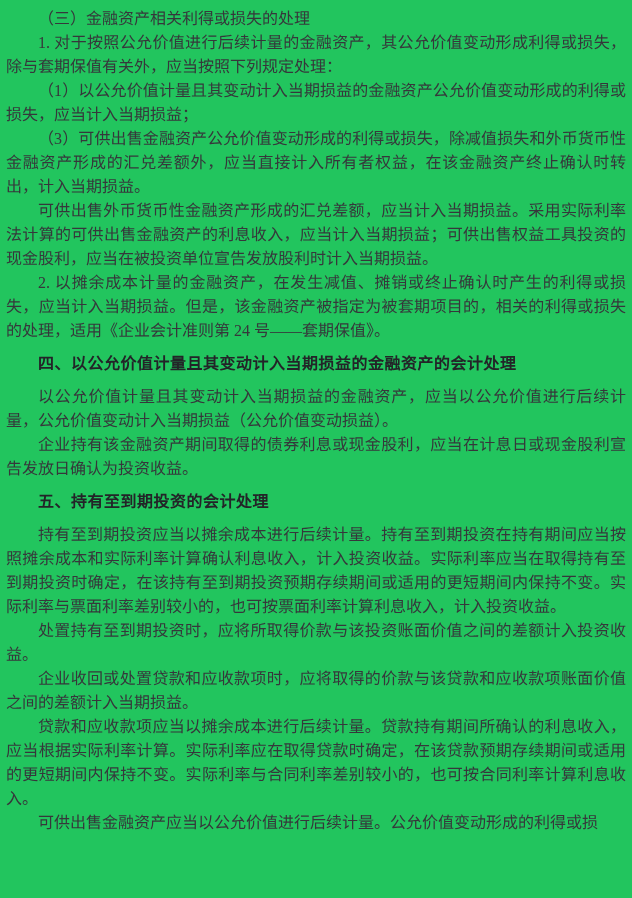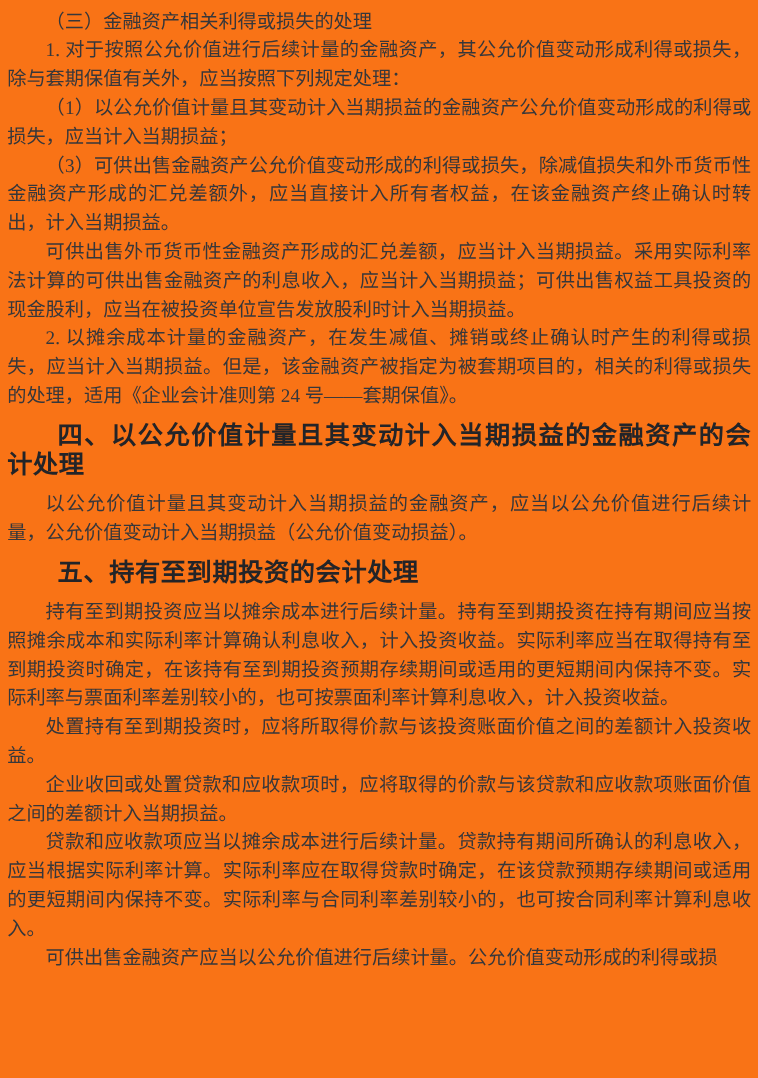--- a/index.html
+++ b/index.html
@@ -5,56 +5,57 @@
   html, body {
     margin: 0;
     padding: 0;
     background: #ffffff;
   }
   .page {
     position: relative;
     width: 632px;
     height: 898px;
     box-sizing: border-box;
-    background: #f97316;
+    background: #22c55e;
     color: #36373b;
     font-family: "Liberation Serif", "DejaVu Serif", serif;
     font-size: 16px;
     line-height: 24px;
     padding: 7px 6px 0 6px;
     overflow: hidden;
     text-align: justify;
   }
   .para {
     margin: 0;
     text-indent: 2em;
     word-break: break-all;
   }
   .heading {
     margin: 9px 0;
     text-indent: 2em;
     font-family: "Liberation Sans", "DejaVu Sans", sans-serif;
     font-weight: bold;
     color: #232428;
-    font-size: 21px;
+    font-size: 16px;
     letter-spacing: 0.5px;
     word-break: break-all;
   }
 </style>
 </head>
 <body>
 
 <div class="page">
   <p class="para">（三）金融资产相关利得或损失的处理</p>
   <p class="para">1. 对于按照公允价值进行后续计量的金融资产，其公允价值变动形成利得或损失，除与套期保值有关外，应当按照下列规定处理：</p>
   <p class="para">（1）以公允价值计量且其变动计入当期损益的金融资产公允价值变动形成的利得或损失，应当计入当期损益；</p>
   <p class="para">（3）可供出售金融资产公允价值变动形成的利得或损失，除减值损失和外币货币性金融资产形成的汇兑差额外，应当直接计入所有者权益，在该金融资产终止确认时转出，计入当期损益。</p>
   <p class="para">可供出售外币货币性金融资产形成的汇兑差额，应当计入当期损益。采用实际利率法计算的可供出售金融资产的利息收入，应当计入当期损益；可供出售权益工具投资的现金股利，应当在被投资单位宣告发放股利时计入当期损益。</p>
   <p class="para">2. 以摊余成本计量的金融资产，在发生减值、摊销或终止确认时产生的利得或损失，应当计入当期损益。但是，该金融资产被指定为被套期项目的，相关的利得或损失的处理，适用《企业会计准则第 24 号——套期保值》。</p>
   <p class="heading">四、以公允价值计量且其变动计入当期损益的金融资产的会计处理</p>
   <p class="para">以公允价值计量且其变动计入当期损益的金融资产，应当以公允价值进行后续计量，公允价值变动计入当期损益（公允价值变动损益）。</p>
+  <p class="para">企业持有该金融资产期间取得的债券利息或现金股利，应当在计息日或现金股利宣告发放日确认为投资收益。</p>
   <p class="heading">五、持有至到期投资的会计处理</p>
   <p class="para">持有至到期投资应当以摊余成本进行后续计量。持有至到期投资在持有期间应当按照摊余成本和实际利率计算确认利息收入，计入投资收益。实际利率应当在取得持有至到期投资时确定，在该持有至到期投资预期存续期间或适用的更短期间内保持不变。实际利率与票面利率差别较小的，也可按票面利率计算利息收入，计入投资收益。</p>
   <p class="para">处置持有至到期投资时，应将所取得价款与该投资账面价值之间的差额计入投资收益。</p>
   <p class="para">企业收回或处置贷款和应收款项时，应将取得的价款与该贷款和应收款项账面价值之间的差额计入当期损益。</p>
   <p class="para">贷款和应收款项应当以摊余成本进行后续计量。贷款持有期间所确认的利息收入，应当根据实际利率计算。实际利率应在取得贷款时确定，在该贷款预期存续期间或适用的更短期间内保持不变。实际利率与合同利率差别较小的，也可按合同利率计算利息收入。</p>
   <p class="para">可供出售金融资产应当以公允价值进行后续计量。公允价值变动形成的利得或损</p>
 </div>
 
 </body></html>

